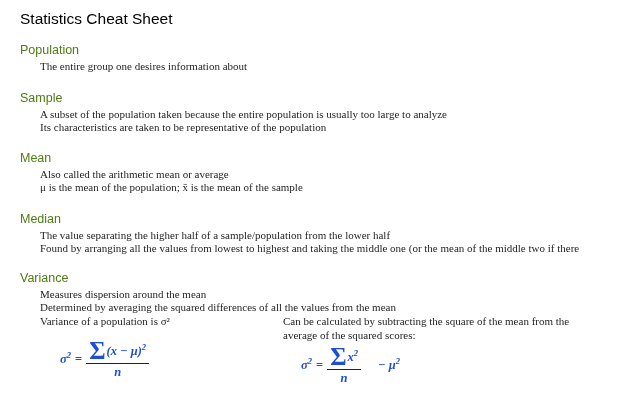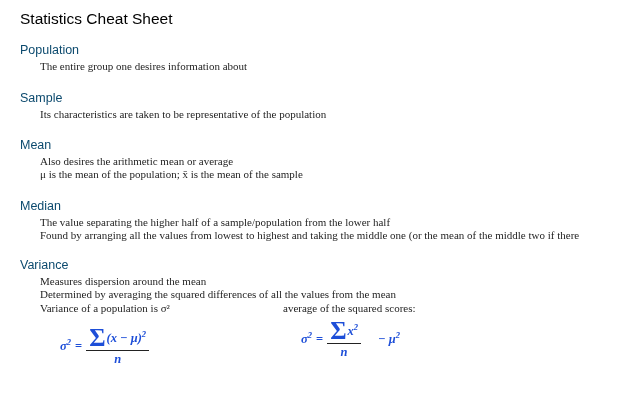--- a/index.html
+++ b/index.html
@@ -26,21 +26,21 @@
   .sec-population { margin-top: 13px; }
   .sec-sample    { margin-top: 17px; }
   .sec-mean      { margin-top: 16px; }
   .sec-median    { margin-top: 17px; }
   .sec-variance  { margin-top: 15px; }
 
   .section-heading {
     font-family: "Liberation Sans", sans-serif;
     font-size: 12.5px;
     font-weight: 500;
-    color: #0c4a6e;
+    color: #4d7c0f;
     line-height: 16px;
     margin: 0 0 2px 0;
   }
 
   .section-lines { margin-left: 20px; }
 
   .body-line {
     font-family: "Liberation Serif", serif;
     font-size: 11px;
     line-height: 13px;
@@ -97,28 +97,29 @@
   <div class="section sec-population">
     <h2 class="section-heading">Population</h2>
     <div class="section-lines">
       <div class="body-line">The entire group one desires information about</div>
     </div>
   </div>
 
   <div class="section sec-sample">
     <h2 class="section-heading">Sample</h2>
     <div class="section-lines">
+      <div class="body-line">A subset of the population taken because the entire population is usually too large to analyze</div>
       <div class="body-line">Its characteristics are taken to be representative of the population</div>
     </div>
   </div>
 
   <div class="section sec-mean">
     <h2 class="section-heading">Mean</h2>
     <div class="section-lines">
-      <div class="body-line">Also desires the arithmetic mean or average</div>
+      <div class="body-line">Also called the arithmetic mean or average</div>
       <div class="body-line">μ is the mean of the population;  x̄ is the mean of the sample</div>
     </div>
   </div>
 
   <div class="section sec-median">
     <h2 class="section-heading">Median</h2>
     <div class="section-lines">
       <div class="body-line">The value separating the higher half of a sample/population from the lower half</div>
       <div class="body-line">Found by arranging all the values from lowest to highest and taking the middle one (or the mean of the middle two if there</div>
     </div>
@@ -142,20 +143,21 @@
               <span class="num">
                 <span class="sum-symbol">Σ</span>
                 <span class="term"><span>(x − μ)</span><sup class="exp">2</sup></span>
               </span>
               <span class="den">n</span>
             </span>
           </div>
         </div>
 
         <div class="var-right">
+          <div class="body-line">Can be calculated by subtracting the square of the mean from the</div>
           <div class="body-line">average of the squared scores:</div>
 
           <div class="formula formula-right">
             <span class="lhs"><span>σ</span><sup class="exp">2</sup></span>
             <span class="eq">=</span>
             <span class="frac">
               <span class="num">
                 <span class="sum-symbol">Σ</span>
                 <span class="term"><span>x</span><sup class="exp">2</sup></span>
               </span>

